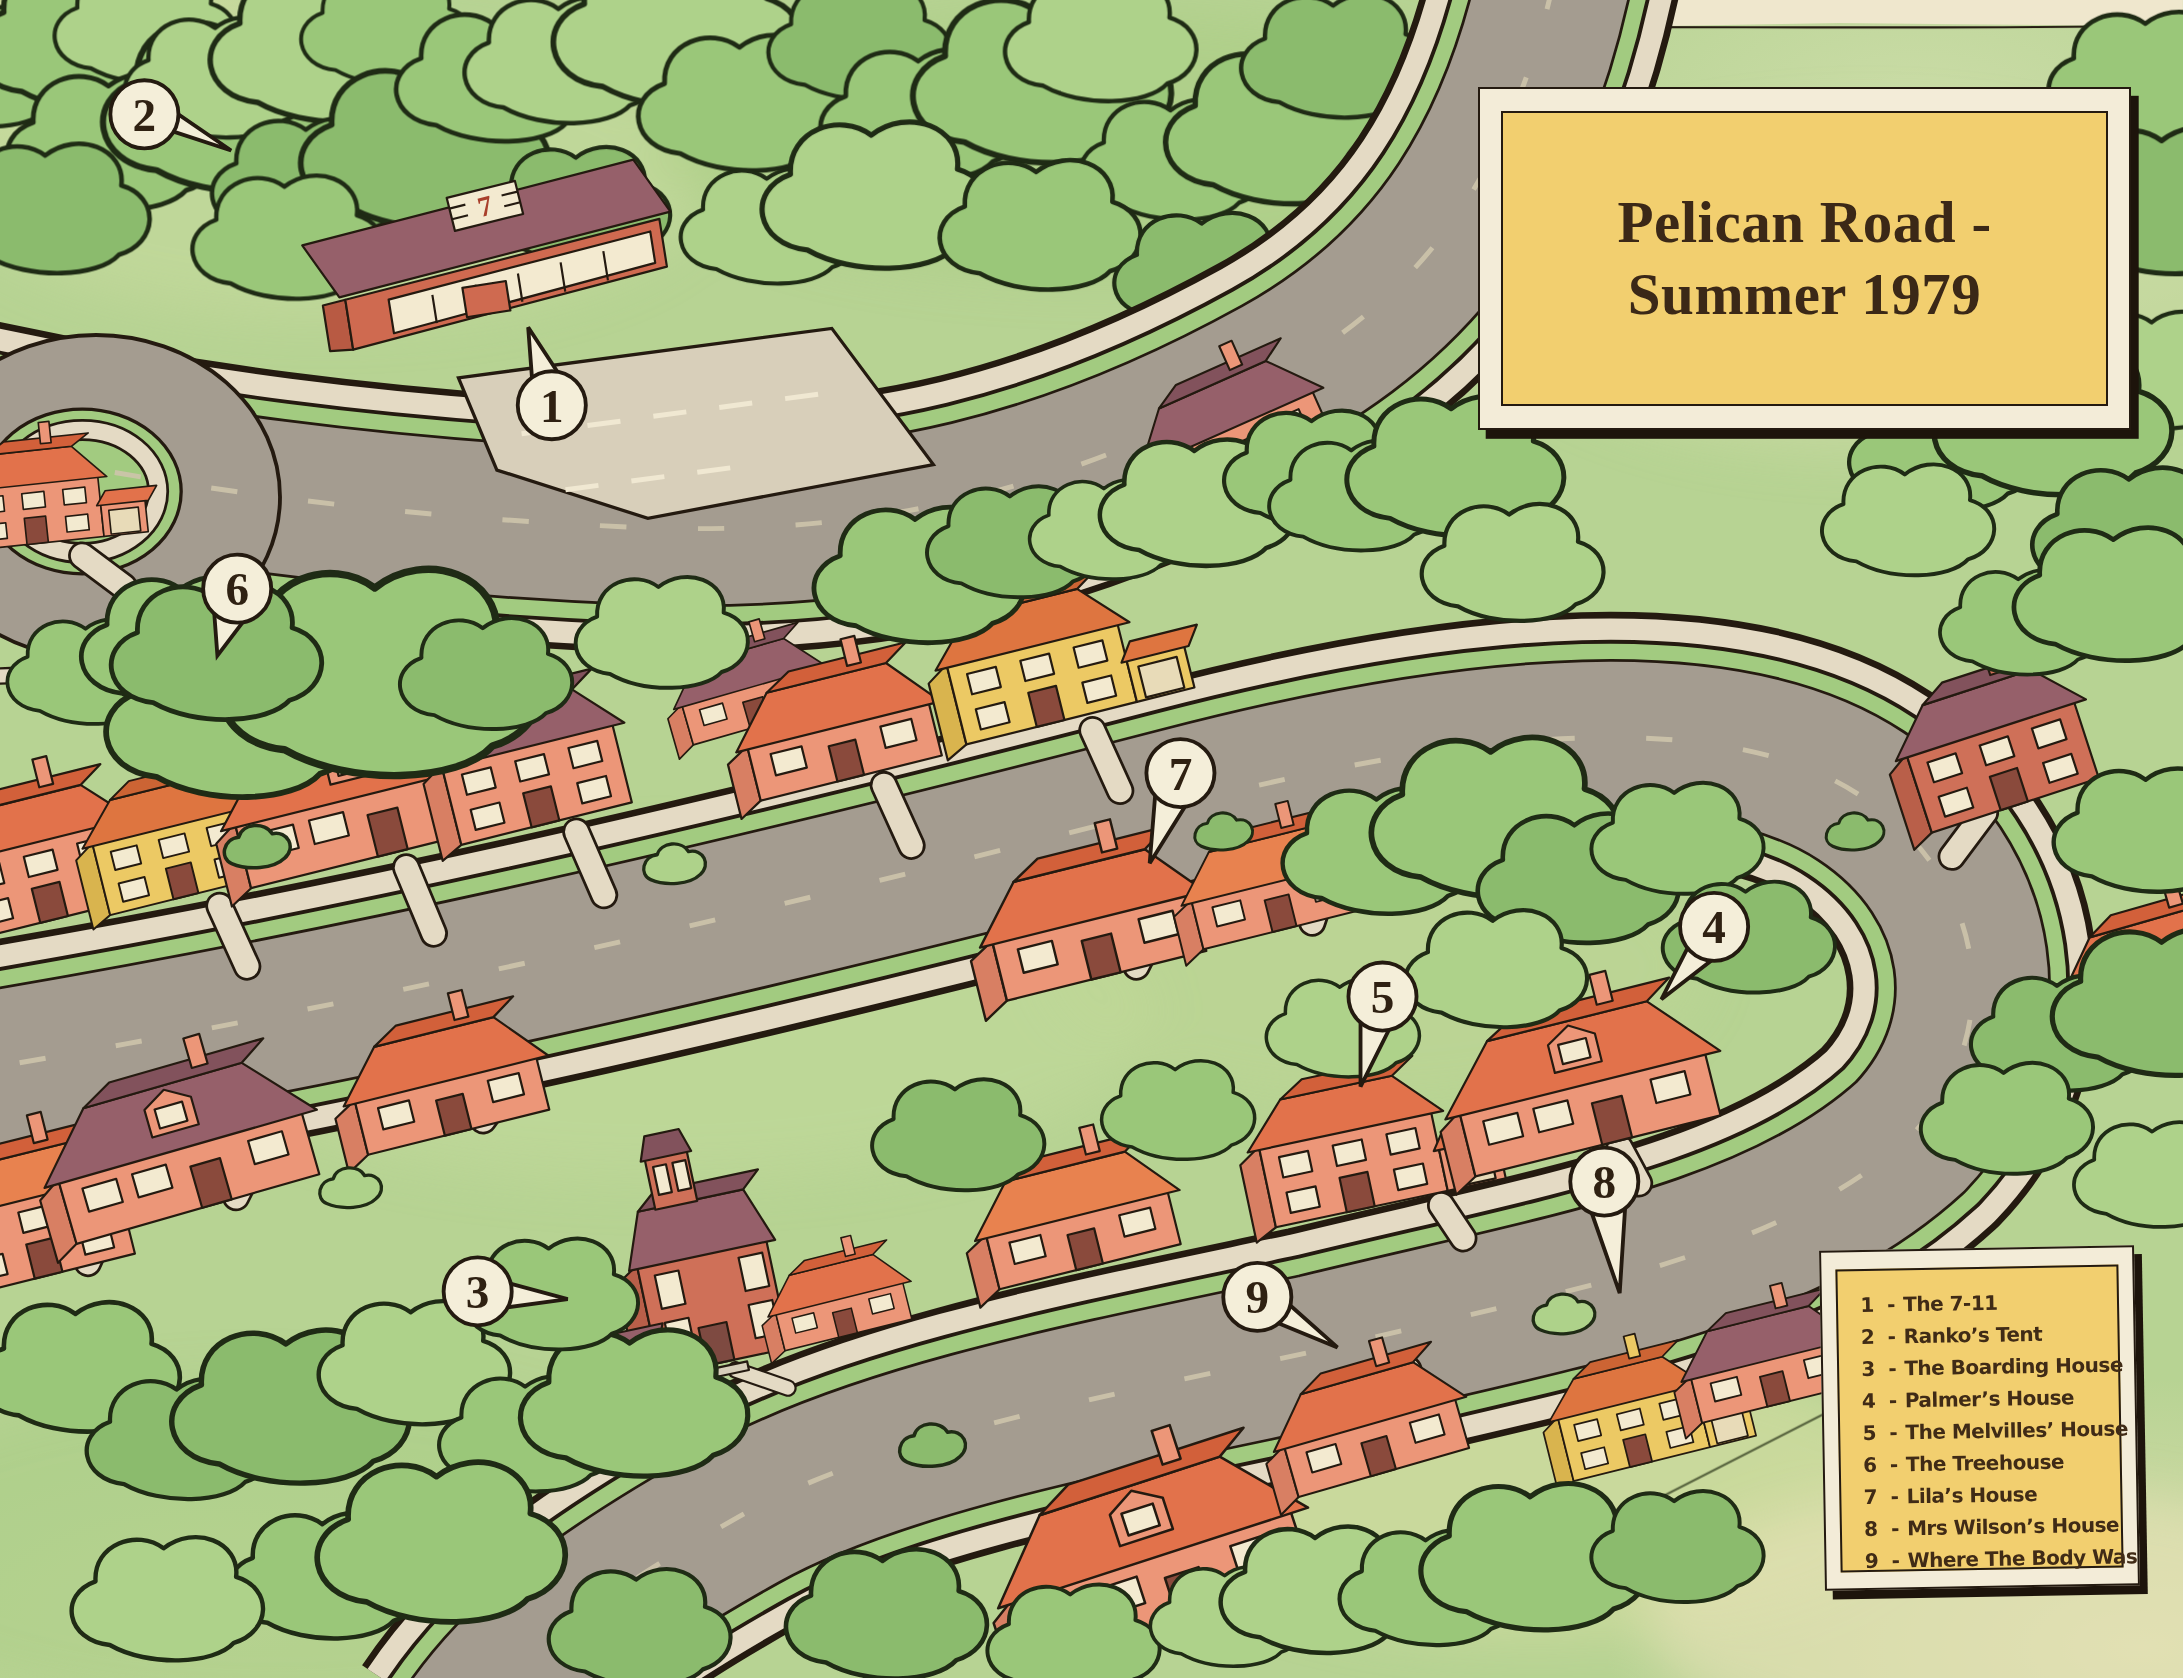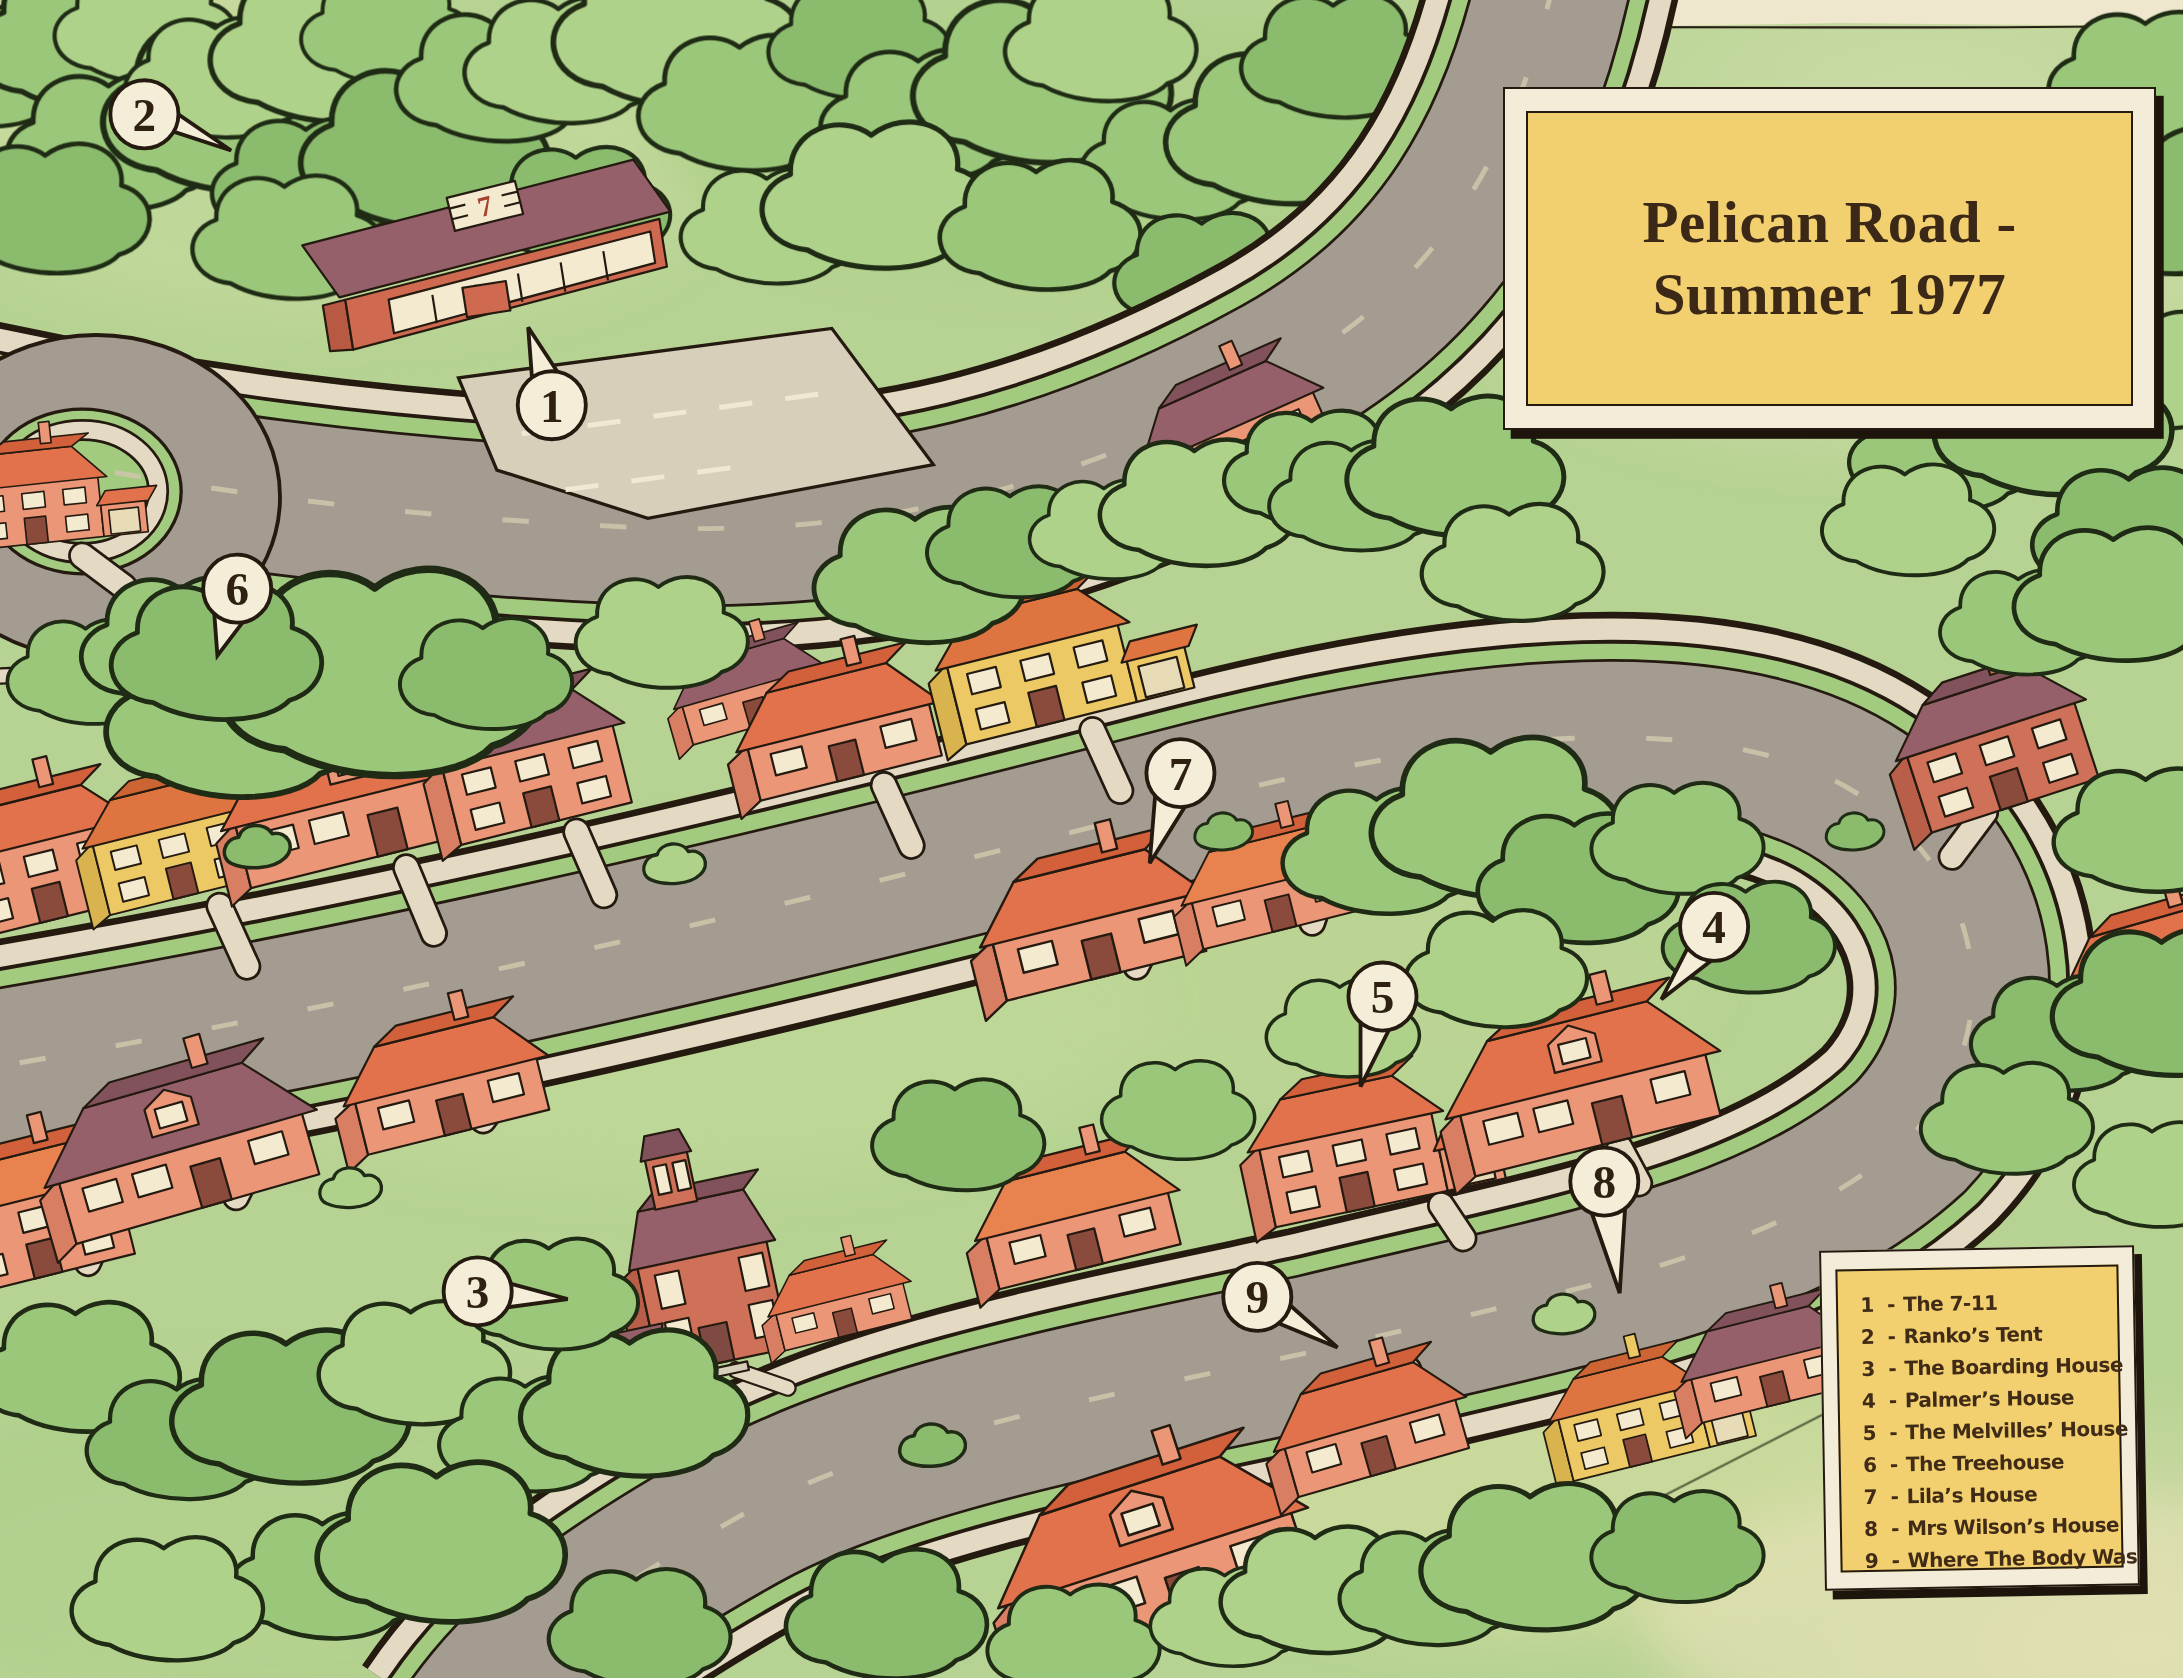--- a/index.html
+++ b/index.html
@@ -25,21 +25,21 @@
   .dash{stroke:#cdc4ab;stroke-width:9;stroke-dasharray:48 130;fill:none;opacity:.9}
   .dk{stroke:#241a10;stroke-width:52;fill:none;stroke-linecap:round}
   .dv{stroke:#e4dac4;stroke-width:42;fill:none;stroke-linecap:round}
   .wkk{stroke:#241a10;stroke-width:32;fill:none;stroke-linecap:round}
   .wk{stroke:#e4dac4;stroke-width:24;fill:none;stroke-linecap:round}
   .fence{stroke:#2a3318;stroke-width:4;fill:none;opacity:.7}
   .mb{fill:#f4eed9;stroke:#241a10;stroke-width:7;}
   .mnum{font-family:"Liberation Serif",serif;font-weight:bold;font-size:86px;fill:#2f2112;text-anchor:middle;}
   .panel{position:absolute;background:#f3ecd8;border:2.7px solid #241a10;box-shadow:7.7px 8.8px 0 #1d140b;}
   .panel .inner{position:absolute;background:#f2cf6f;border:2.7px solid #241a10;}
-  .title-box{left:1478px;top:87px;width:649px;height:339px;margin-left:25px;}
+  .title-box{left:1478px;top:87px;width:649px;height:339px;}
   .title-box .inner{left:21px;top:22px;right:21px;bottom:22px;
       display:flex;flex-direction:column;justify-content:center;align-items:center;}
   .title-line{font-family:"Liberation Serif",serif;font-weight:bold;font-size:59px;line-height:1.22;
       color:#3b2817;letter-spacing:0.5px;white-space:nowrap;}
   .legend-box{left:1822px;top:1248px;width:311px;height:336px;transform:rotate(-1deg);}
   .legend-box .inner{left:14.3px;top:16.5px;right:14.3px;bottom:16.5px;border-width:2.2px;
       padding:18.7px 5.5px 0 22px;box-sizing:border-box;}
   .lrow{display:flex;gap:8.2px;font-family:"DejaVu Sans",sans-serif;font-weight:bold;font-size:20px;
       line-height:32px;color:#402b16;letter-spacing:-0.5px;white-space:nowrap;}
   .lnum{min-width:18.7px;}
@@ -392,21 +392,21 @@
       <path class="mb" d="M 34,46 L 146,92 L 56,12 Z"></path>
           <circle class="mb" r="62"></circle>
       <text class="mnum" y="30">9</text>
     </g>
   </g>
 </svg>
 
 <div class="panel title-box">
   <div class="inner">
     <div class="title-line">Pelican Road -</div>
-    <div class="title-line">Summer 1977</div>
+    <div class="title-line">Summer 1979</div>
   </div>
 </div>
 
 <div class="panel legend-box">
   <div class="inner">
     <div class="lrow">
           <span class="lnum">1</span>
           <span>-</span>
           <span>The 7-11</span>
         </div>

